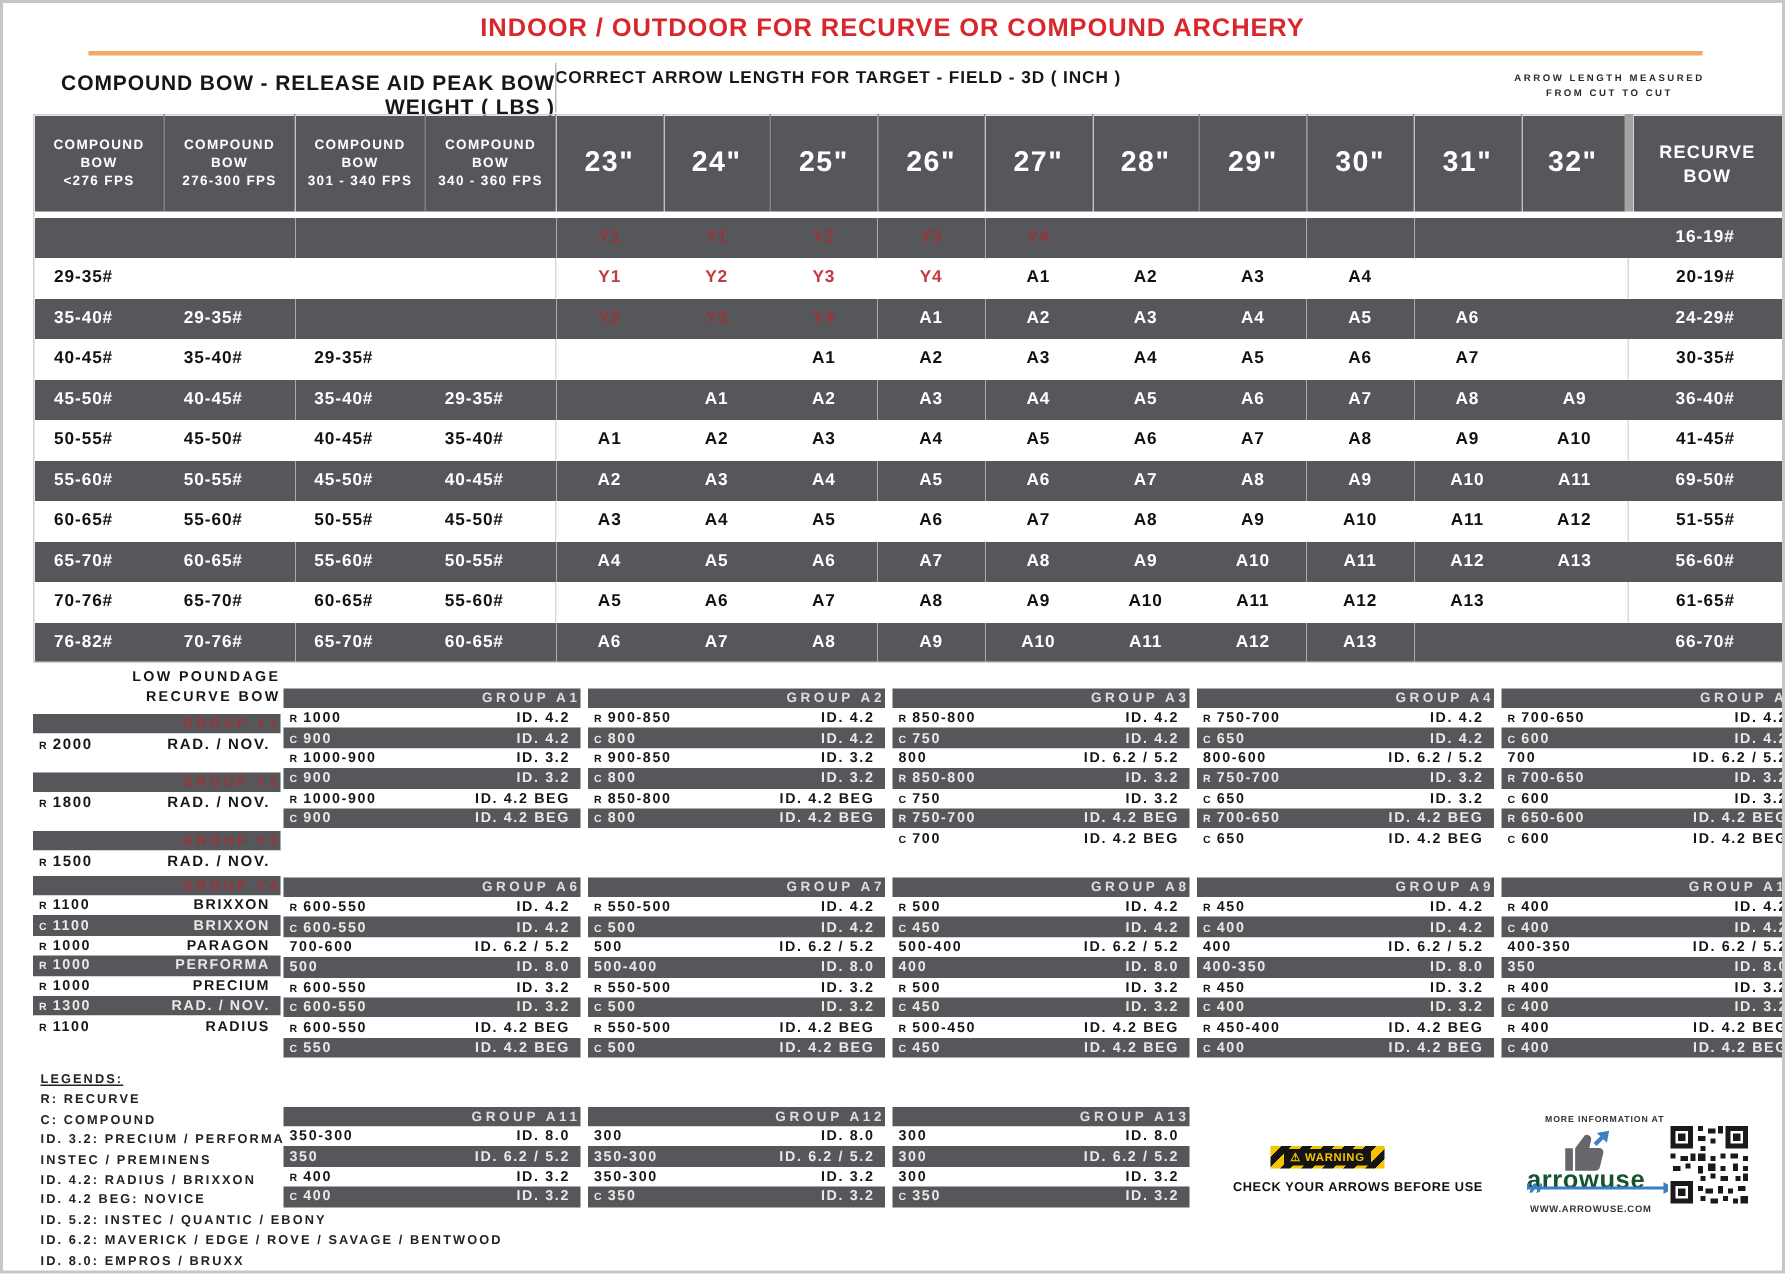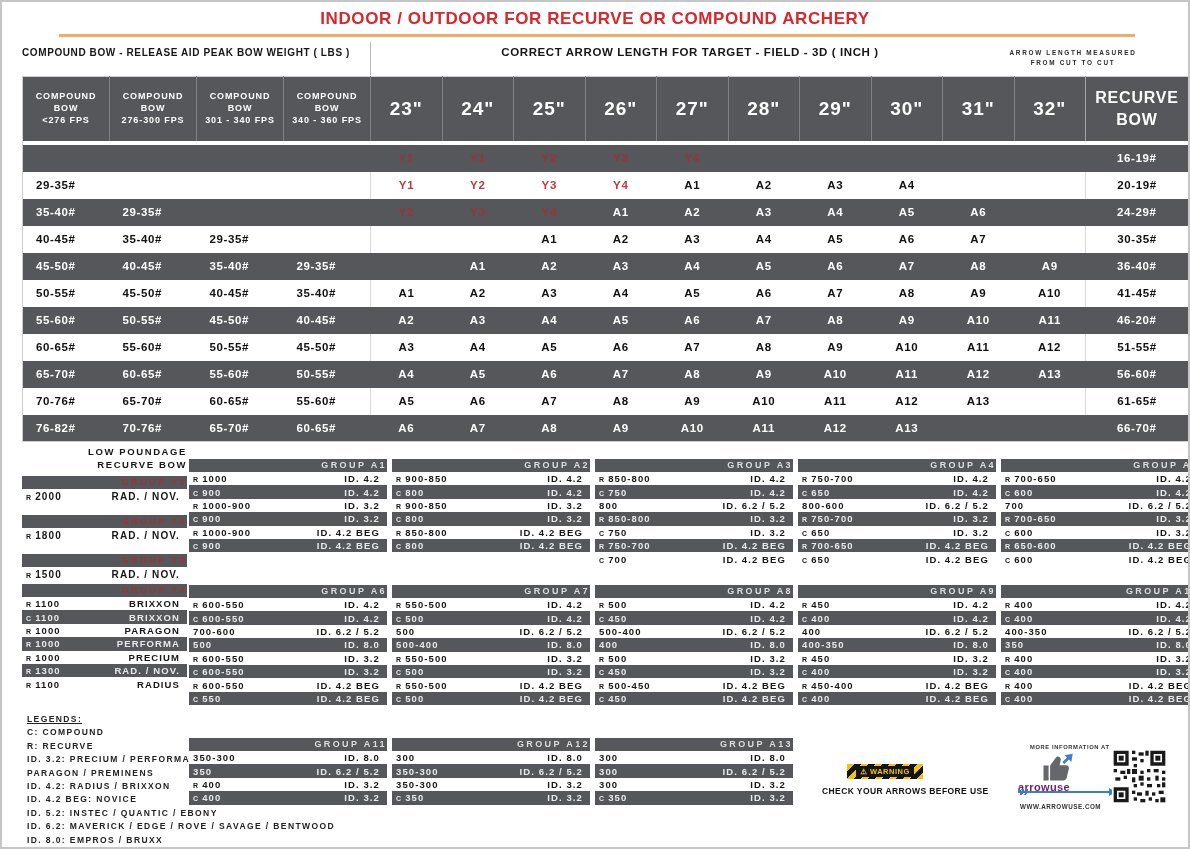--- a/index.html
+++ b/index.html
@@ -8,45 +8,45 @@
     position:relative;width:1190px;height:849px;background:#ffffff;
     border:2px solid #c6c6c6;overflow:hidden;
     font-family:Liberation Sans, sans-serif;margin:0 auto;
   }
   .page-title{
     position:absolute;top:7px;left:0;width:100%;text-align:center;
     font-size:17px;font-weight:bold;color:#d8272d;letter-spacing:.6px;
   }
   .title-divider{position:absolute;top:32px;left:57px;width:1076px;height:3px;background:#f2a96a;}
   .sub-left{
-    position:absolute;top:45px;left:20px;width:348px;text-align:left;
-    font-size:10px;font-weight:bold;color:#161616;letter-spacing:.6px;
+    position:absolute;top:45px;left:20px;width:348px;text-align:right;
+    font-size:14px;font-weight:bold;color:#161616;letter-spacing:.6px;
   }
   .sub-right{
-    position:absolute;top:44px;left:368px;width:640px;text-align:center;
+    position:absolute;top:44px;left:368px;width:640px;text-align:left;
     font-size:11.5px;font-weight:bold;color:#161616;letter-spacing:.6px;
   }
   .sub-divider{position:absolute;top:40px;left:368px;width:1px;height:33px;background:#b9b9b9;}
   .measure-note{
     position:absolute;top:46px;left:992px;width:158px;text-align:center;
     font-size:6.4px;font-weight:bold;color:#2a2a2a;letter-spacing:1.7px;line-height:1.55;
   }
   
   .main-table{
     position:absolute;top:74px;left:20px;width:1166px;
     border-collapse:collapse;table-layout:fixed;border:1px solid #cfcfcf;
   }
   .main-table th,.main-table td{padding:0;margin:0;overflow:hidden;white-space:nowrap;}
   .main-table thead th{
     background:#56575a;color:#fff;height:64px;vertical-align:middle;text-align:center;
   }
   th.compound-h{font-size:9px;font-weight:bold;line-height:1.3;letter-spacing:.9px;border-left:1px solid #808185;}
   th.compound-h:first-child{border-left:none;}
   th.arrow-h{font-size:19px;font-weight:bold;letter-spacing:1px;border-left:1px solid #808185;}
-  th.recurve-h{font-size:16px;font-weight:bold;letter-spacing:.8px;line-height:1.35;border-left:1px solid #a3a3a3;}
+  th.recurve-h{font-size:12px;font-weight:bold;letter-spacing:.8px;line-height:1.35;border-left:6px solid #a3a3a3;}
   tr.spacer td{height:4px;background:#fff;border:none;}
   .main-table tbody tr.r{height:27px;font-size:11.5px;font-weight:bold;letter-spacing:.6px;}
   tr.rowdark{background:#56575a;color:#ffffff;}
   tr.rowlight{background:#ffffff;color:#111111;}
   td.ccell{text-align:left;padding-left:13px;}
   td.acell,td.rvcell{text-align:center;}
   tr.rowlight td.divl{border-left:1px solid #d9d9d9;}
   tr.rowdark td.red{color:#97353a;}
   tr.rowlight td.red{color:#c23a3f;}
   
@@ -93,21 +93,21 @@
   }
   .warn-text{
     position:absolute;left:820px;top:784px;width:150px;text-align:center;
     font-size:8.5px;font-weight:bold;color:#111;letter-spacing:.4px;white-space:nowrap;
   }
   
   .more-info{position:absolute;left:1028px;top:742px;font-size:5.8px;font-weight:bold;color:#333;letter-spacing:.6px;}
   .thumb-icon{position:absolute;left:1040px;top:750px;}
   .brand-logo{position:absolute;left:1016px;top:776px;width:96px;height:22px;}
   .brand-logo .logo-text{
-    font-size:11px;font-weight:bold;color:#701a75;letter-spacing:.4px;line-height:18px;
+    font-size:17px;font-weight:bold;color:#14532d;letter-spacing:.4px;line-height:18px;
   }
   .logo-arrow{position:absolute;left:0;top:13px;width:96px;height:2px;background:#3b7fc4;}
   .logo-arrow:after{
     content:"";position:absolute;right:-2px;top:-3px;width:0;height:0;
     border-left:7px solid #3b7fc4;border-top:4px solid transparent;border-bottom:4px solid transparent;
   }
   .logo-arrow:before{
     content:"";position:absolute;left:0;top:-2px;width:10px;height:6px;
     background:repeating-linear-gradient(115deg,#3b7fc4 0 2px,transparent 2px 4px);
   }
@@ -281,21 +281,21 @@
           <td class="acell divl">A2</td>
           <td class="acell">A3</td>
           <td class="acell">A4</td>
           <td class="acell">A5</td>
           <td class="acell">A6</td>
           <td class="acell">A7</td>
           <td class="acell">A8</td>
           <td class="acell">A9</td>
           <td class="acell">A10</td>
           <td class="acell">A11</td>
-          <td class="rvcell divl">46-20#</td>
+          <td class="rvcell divl">69-50#</td>
         </tr>
         <tr class="r rowlight">
           <td class="ccell">60-65#</td>
           <td class="ccell">55-60#</td>
           <td class="ccell">50-55#</td>
           <td class="ccell">45-50#</td>
           <td class="acell divl">A3</td>
           <td class="acell">A4</td>
           <td class="acell">A5</td>
           <td class="acell">A6</td>
@@ -807,24 +807,24 @@
         <div class="group-row dark">
           <span><span class="gpfx">C</span>350</span>
           <span>ID. 3.2</span>
         </div>
       </div>
     </div>
 
   <div class="legends">
     <div class="lg-title">LEGENDS:</div>
     <div id="legends-list">
+        <div class="lg-item">R: RECURVE</div>
         <div class="lg-item">C: COMPOUND</div>
-        <div class="lg-item">R: RECURVE</div>
         <div class="lg-item">ID. 3.2: PRECIUM / PERFORMA</div>
-        <div class="lg-item">PARAGON / PREMINENS</div>
+        <div class="lg-item">INSTEC / PREMINENS</div>
         <div class="lg-item">ID. 4.2: RADIUS / BRIXXON</div>
         <div class="lg-item">ID. 4.2 BEG: NOVICE</div>
         <div class="lg-item">ID. 5.2: INSTEC / QUANTIC / EBONY</div>
         <div class="lg-item">ID. 6.2: MAVERICK / EDGE / ROVE / SAVAGE / BENTWOOD</div>
         <div class="lg-item">ID. 8.0: EMPROS / BRUXX</div>
       </div>
   </div>
 
   <div class="warn-tape">
     <span class="warn-center">

